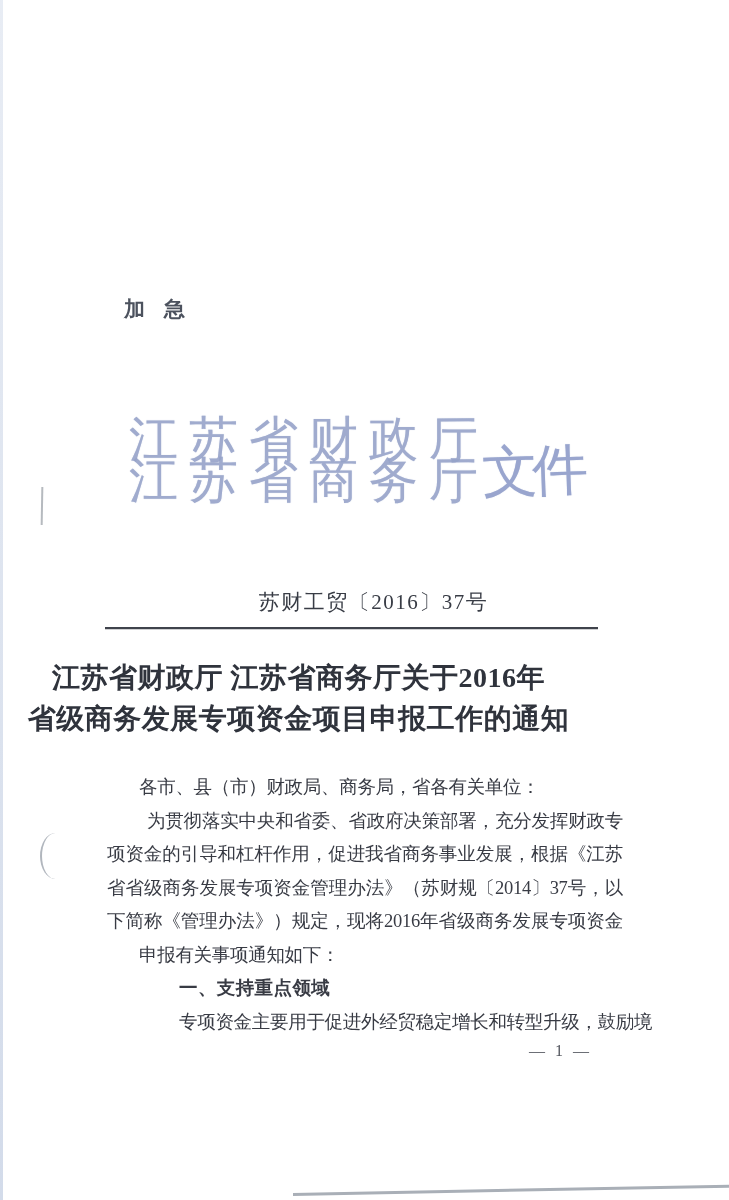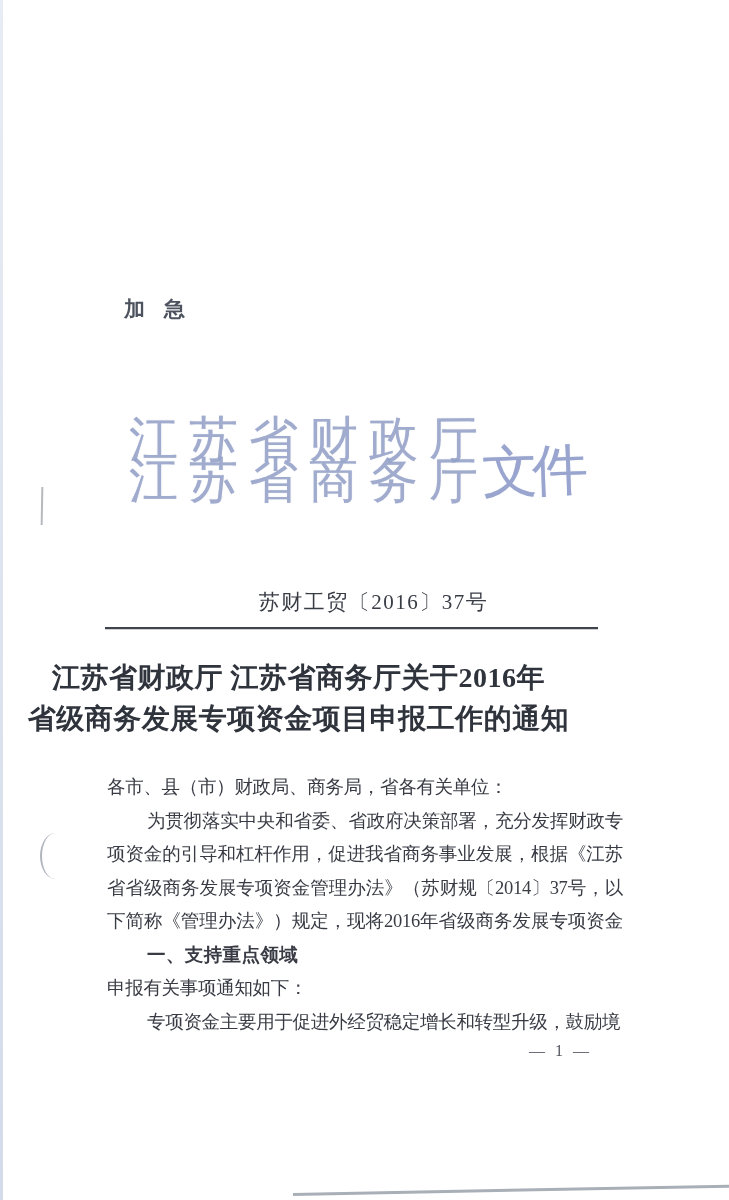--- a/index.html
+++ b/index.html
@@ -36,21 +36,21 @@
     background:#3f434c; box-shadow:0 1px 0 rgba(63,67,76,.25);
   }
   .title {
     position:absolute; left:0; top:657px; width:597px; text-align:center;
     font-size:28px; font-weight:bold; color:#2f333c; line-height:41px; letter-spacing:.5px;
   }
   .body-text {
     position:absolute; left:107px; top:771px; width:516px;
     font-size:18.5px; line-height:33.5px; color:#383b44; letter-spacing:-0.3px;
   }
-  .body-text .line { white-space:nowrap; }
+  .body-text .line { white-space:nowrap;margin-left:32px; }
   .body-text .indent { text-indent:40px; }
   .body-text .bold { font-weight:bold; letter-spacing:.4px; }
   .body-text .fill { white-space:normal; text-align:justify; text-align-last:justify; }
   .page-number {
     position:absolute; left:0; top:1042px; width:592px; text-align:right;
     font-size:16px; letter-spacing:3px; color:#53565e; white-space:nowrap;
   }
   .artifact-scratch {
     position:absolute; left:41px; top:487px; width:2px; height:38px;
     background:#8f959d; opacity:.65; transform:rotate(1deg);
@@ -85,22 +85,22 @@
     <div>江苏省财政厅 江苏省商务厅关于2016年</div>
     <div>省级商务发展专项资金项目申报工作的通知</div>
   </div>
 
   <div class="body-text">
     <div class="line">各市、县（市）财政局、商务局，省各有关单位：</div>
     <div class="fill indent">为贯彻落实中央和省委、省政府决策部署，充分发挥财政专</div>
     <div class="fill">项资金的引导和杠杆作用，促进我省商务事业发展，根据《江苏</div>
     <div class="fill">省省级商务发展专项资金管理办法》（苏财规〔2014〕37号，以</div>
     <div class="fill">下简称《管理办法》）规定，现将2016年省级商务发展专项资金</div>
+    <div class="line">申报有关事项通知如下：</div>
     <div class="line indent bold">一、支持重点领域</div>
-    <div class="line">申报有关事项通知如下：</div>
     <div class="line indent">专项资金主要用于促进外经贸稳定增长和转型升级，鼓励境</div>
   </div>
 
   <div class="artifact-scratch"></div>
   <div class="artifact-paren"></div>
 
   <div class="page-number">— 1 —</div>
 
   <div class="bottom-edge"></div>
 

